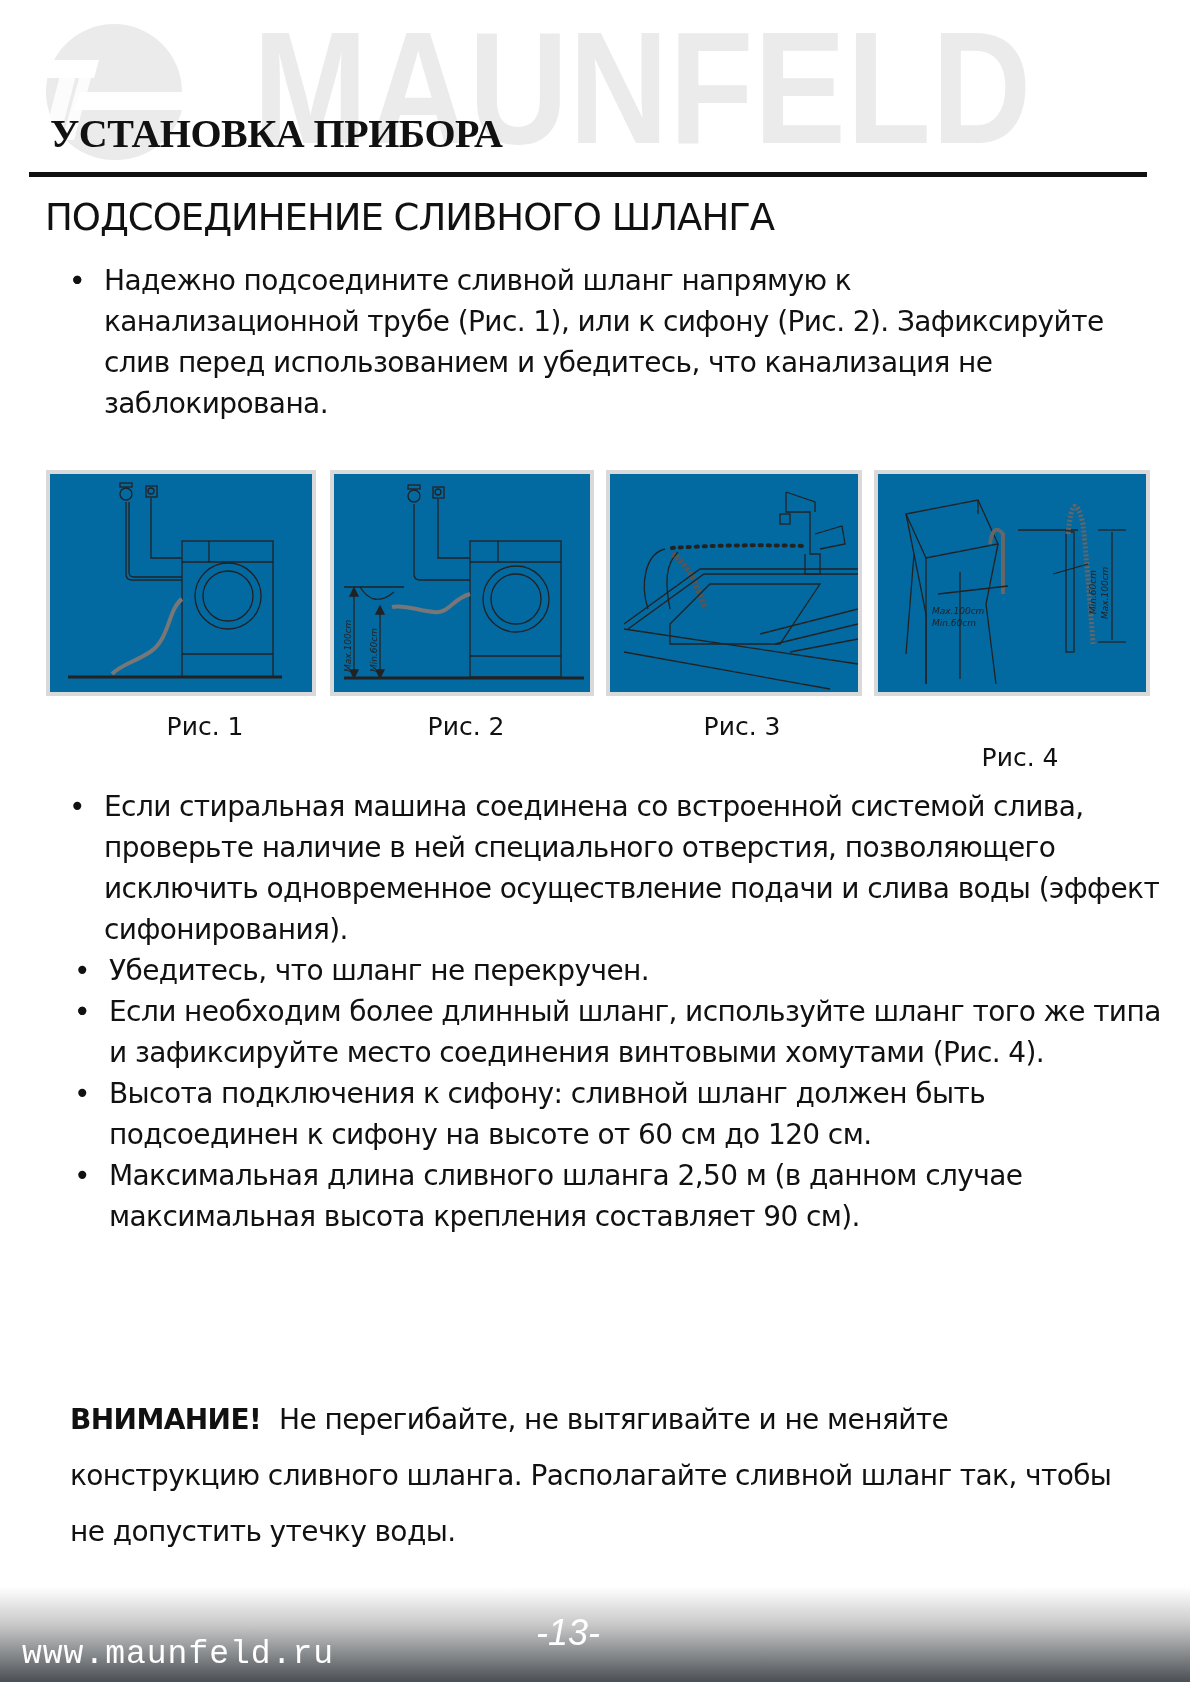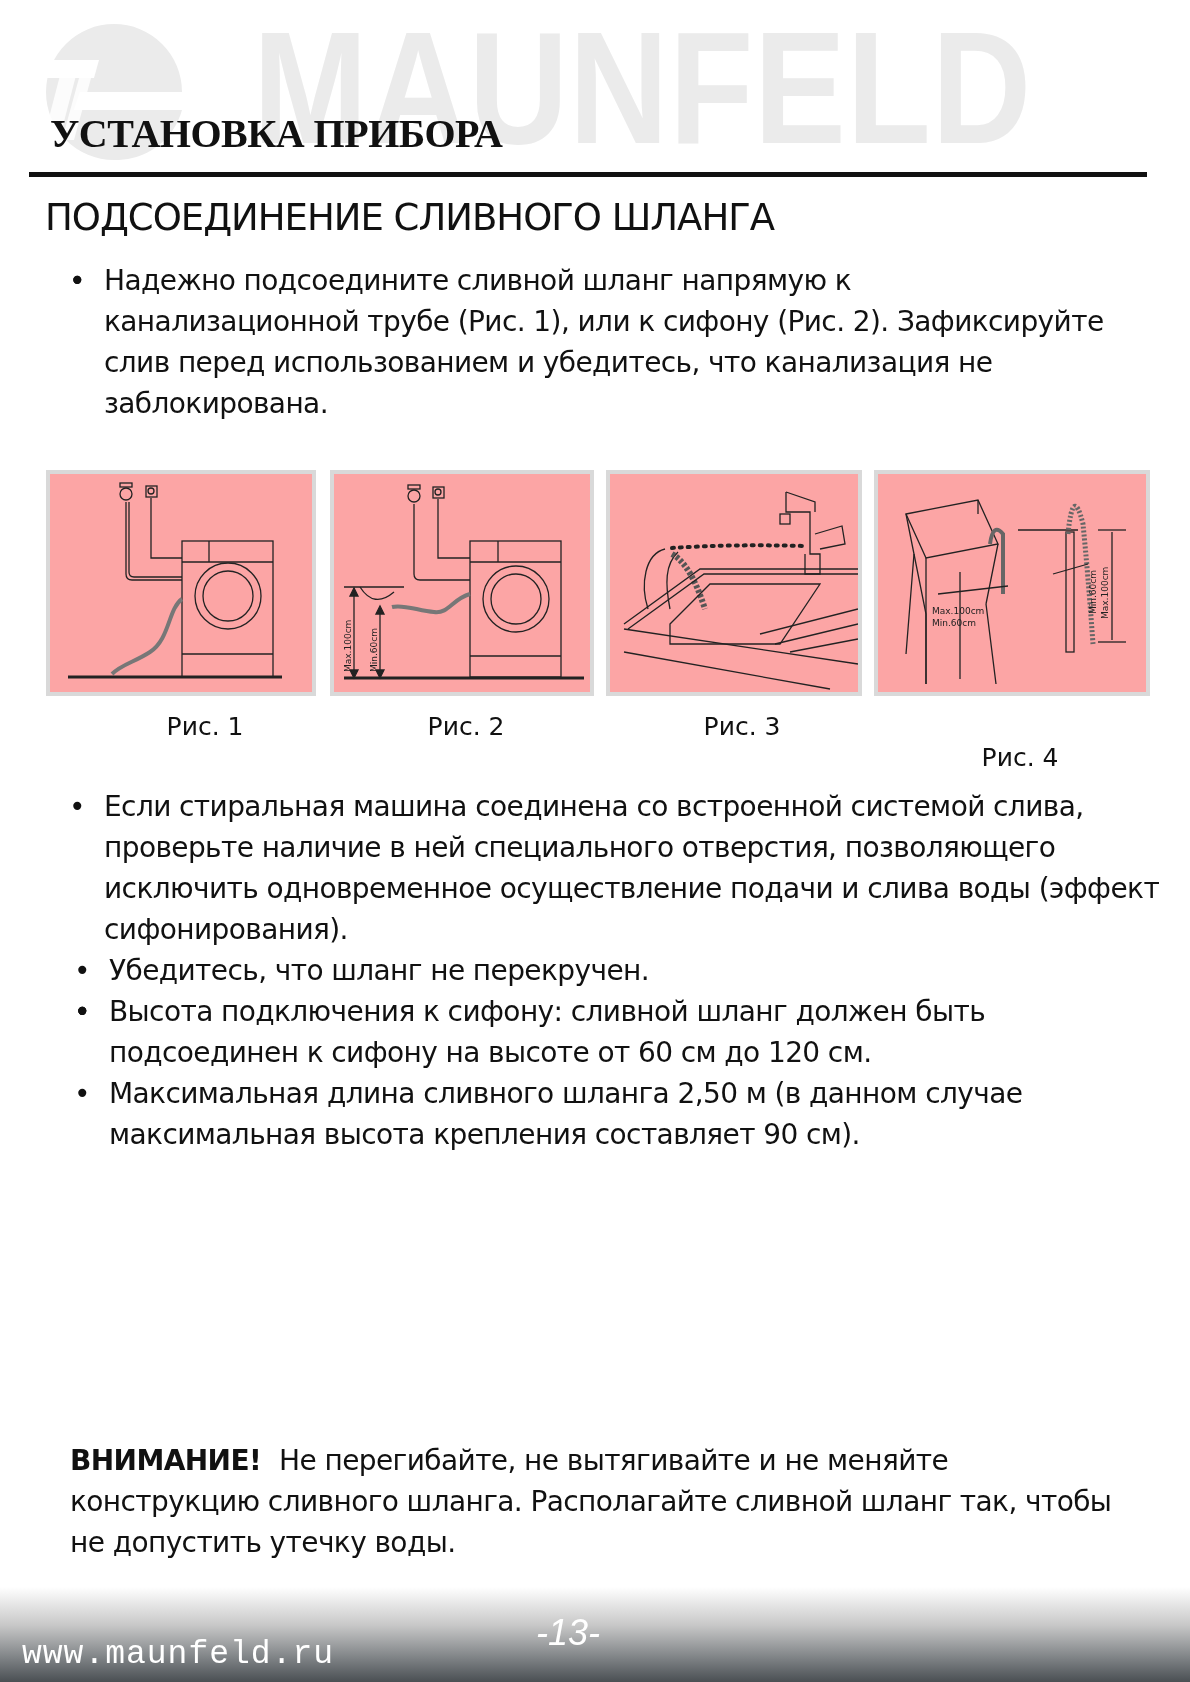--- a/index.html
+++ b/index.html
@@ -34,36 +34,36 @@
   .bullets li {
     position: relative; font-family: "DejaVu Sans", sans-serif; font-size: 28px;
     line-height: 41px; color: #111; letter-spacing: -0.6px;
   }
   .bullets li .dot { position: absolute; left: -35px; top: 0; }
   .list1 { left: 104px; top: 260px; width: 1000px; }
   .list2 { left: 104px; top: 786px; width: 1060px; }
   .list3 { left: 109px; top: 950px; width: 1060px; }
 
   .figures { position: absolute; left: 46px; top: 470px; width: 1104px; height: 230px; }
-  .fig { position: absolute; top: 0; height: 226px; border: 4px solid #d9d9d9; background: #fca5a5; }
+  .fig { position: absolute; top: 0; height: 226px; border: 4px solid #d9d9d9; background: #0369a1; font-style: italic; }
   .fig svg { position: absolute; left: 0; top: 0; width: 100%; height: 100%; }
   .fig1 { left: 0; width: 270px; }
   .fig2 { left: 284px; width: 264px; }
   .fig3 { left: 560px; width: 256px; }
   .fig4 { left: 828px; width: 276px; }
 
   .caption {
     position: absolute; top: 710px; font-family: "DejaVu Sans", sans-serif;
     font-size: 25px; line-height: 34px; color: #111; width: 160px; text-align: center;
   }
   .cap1 { left: 125px; } .cap2 { left: 386px; } .cap3 { left: 662px; } .cap4 { left: 940px; margin-top: 31px; }
 
   .warning {
-    position: absolute; left: 70px; top: 1440px; width: 1060px;
-    font-family: "DejaVu Sans", sans-serif; font-size: 28px; line-height: 41px;
+    position: absolute; left: 70px; top: 1392px; width: 1060px;
+    font-family: "DejaVu Sans", sans-serif; font-size: 28px; line-height: 56px;
     color: #111; letter-spacing: -0.6px;
   }
   .warning .warn-label { font-weight: bold; margin-right: 18px; }
 
   .footer {
     position: absolute; left: 0; top: 1587px; width: 1190px; height: 95px;
     background: linear-gradient(to bottom, #ffffff 0%, #c8c8c8 40%, #7e8285 75%, #4a4f53 100%);
   }
   .footer-url {
     position: absolute; left: 22px; top: 48px;
@@ -199,21 +199,21 @@
 <div class="caption cap3">Рис. 3</div>
 <div class="caption cap4">Рис. 4</div>
 
 <ul class="bullets list2">
   <li><span class="dot">•</span><span>Если стиральная машина соединена со встроенной системой слива, проверьте наличие в ней специального отверстия, позволяющего исключить одновременное осуществление подачи и слива воды (эффект сифонирования).</span></li>
 </ul>
 
 <ul class="bullets list3">
   <li><span class="dot">•</span><span>Убедитесь, что шланг не перекручен.</span></li>
   <li><span class="dot">•</span></li>
-  <li><span class="dot">•</span></li>
+  <li><span class="dot">•</span><span>Если необходим более длинный шланг, используйте шланг того же типа и зафиксируйте место соединения винтовыми хомутами (Рис. 4).</span></li>
   <li><span class="dot">•</span><span>Высота подключения к сифону: сливной шланг должен быть подсоединен к сифону на высоте от 60 см до 120 см.</span></li>
   <li><span class="dot">•</span><span>Максимальная длина сливного шланга 2,50 м (в данном случае максимальная высота крепления составляет 90 см).</span></li>
 </ul>
 
 <p class="warning">
   <span class="warn-label">ВНИМАНИЕ!</span><span>Не перегибайте, не вытягивайте и не меняйте конструкцию сливного шланга. Располагайте сливной шланг так, чтобы не допустить утечку воды.</span>
 </p>
 
 <div class="footer">
   <span class="footer-url">www.maunfeld.ru</span>

